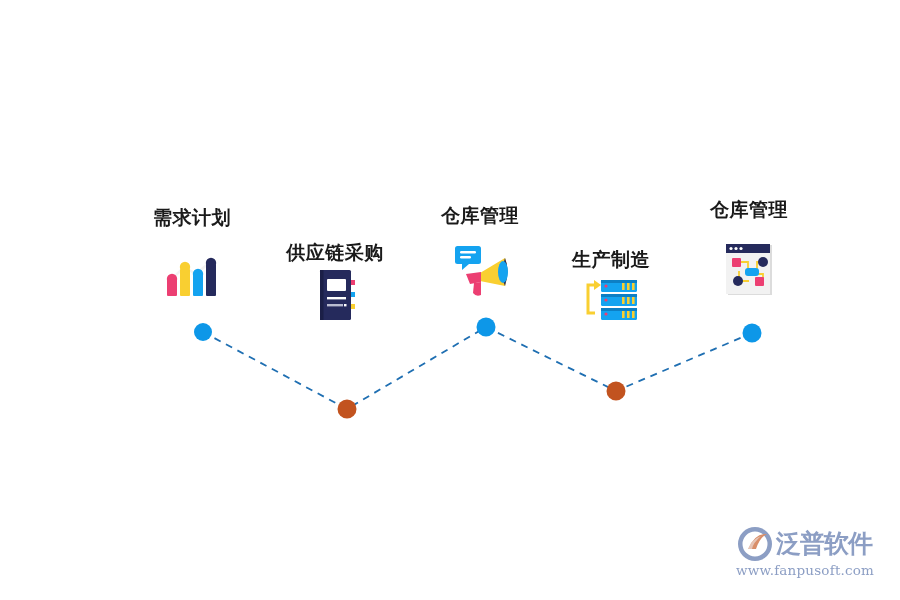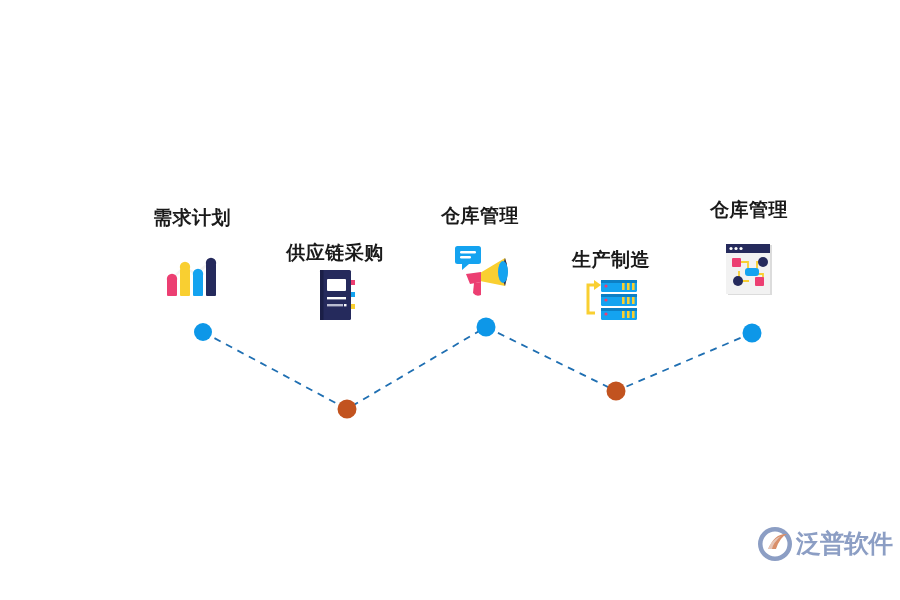--- a/index.html
+++ b/index.html
@@ -42,21 +42,21 @@
   svg.lines {
     position: absolute;
     left: 0; top: 0;
     width: 900px;
     height: 600px;
     pointer-events: none;
   }
   
   #watermark {
     position: absolute;
-    right: 8px;
+    right: 28px;
     bottom: 14px;
     width: 136px;
     height: 62px;
   }
   .wm-top {
     display: flex;
     align-items: center;
     height: 40px;
   }
   .wm-mark {
@@ -215,15 +215,16 @@
       <div class="wm-mark">
         <svg width="38" height="38" viewBox="0 0 38 38" xmlns="http://www.w3.org/2000/svg">
           <path d="M19 2 A17 17 0 1 0 19 36 A17 17 0 1 0 19 2 Z
                    M19 6.5 A12.5 12.5 0 1 1 19 31.5 A12.5 12.5 0 1 1 19 6.5 Z" fill="#8c9ec4"></path>
           <path d="M12 24 Q19 8 31 9 Q24 12 20 24 Z" fill="#d98f6a"></path>
           <path d="M12 24 Q16 14 25 11 Q17 18 16 24 Z" fill="#f0f2f6" opacity="0.55"></path>
         </svg>
       </div>
       <div class="wm-text">泛普软件</div>
     </div>
+    <div class="wm-url">www.fanpusoft.com</div>
   </div>
 
 </div>
 
 </body></html>

